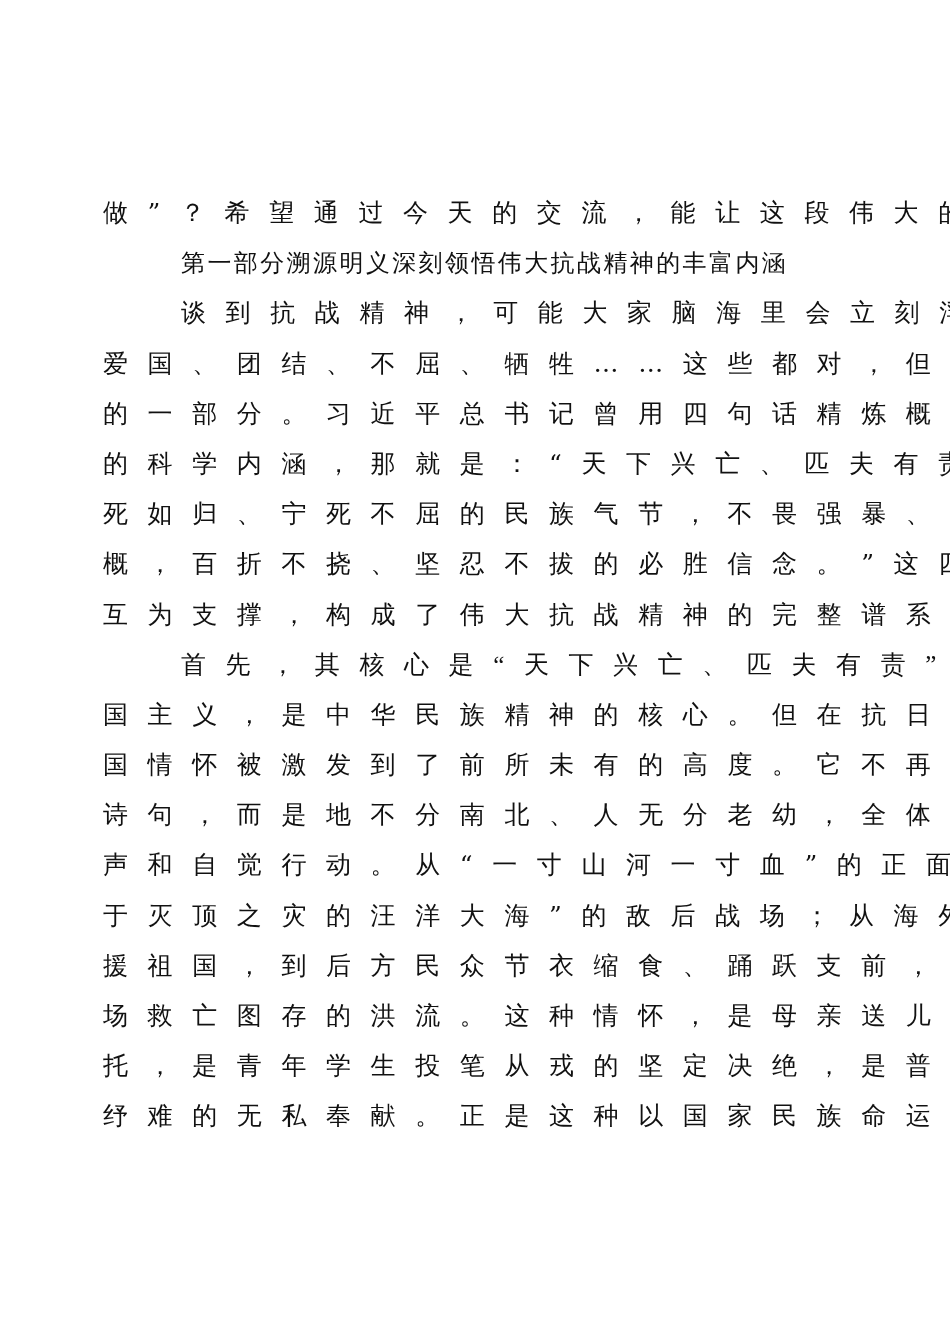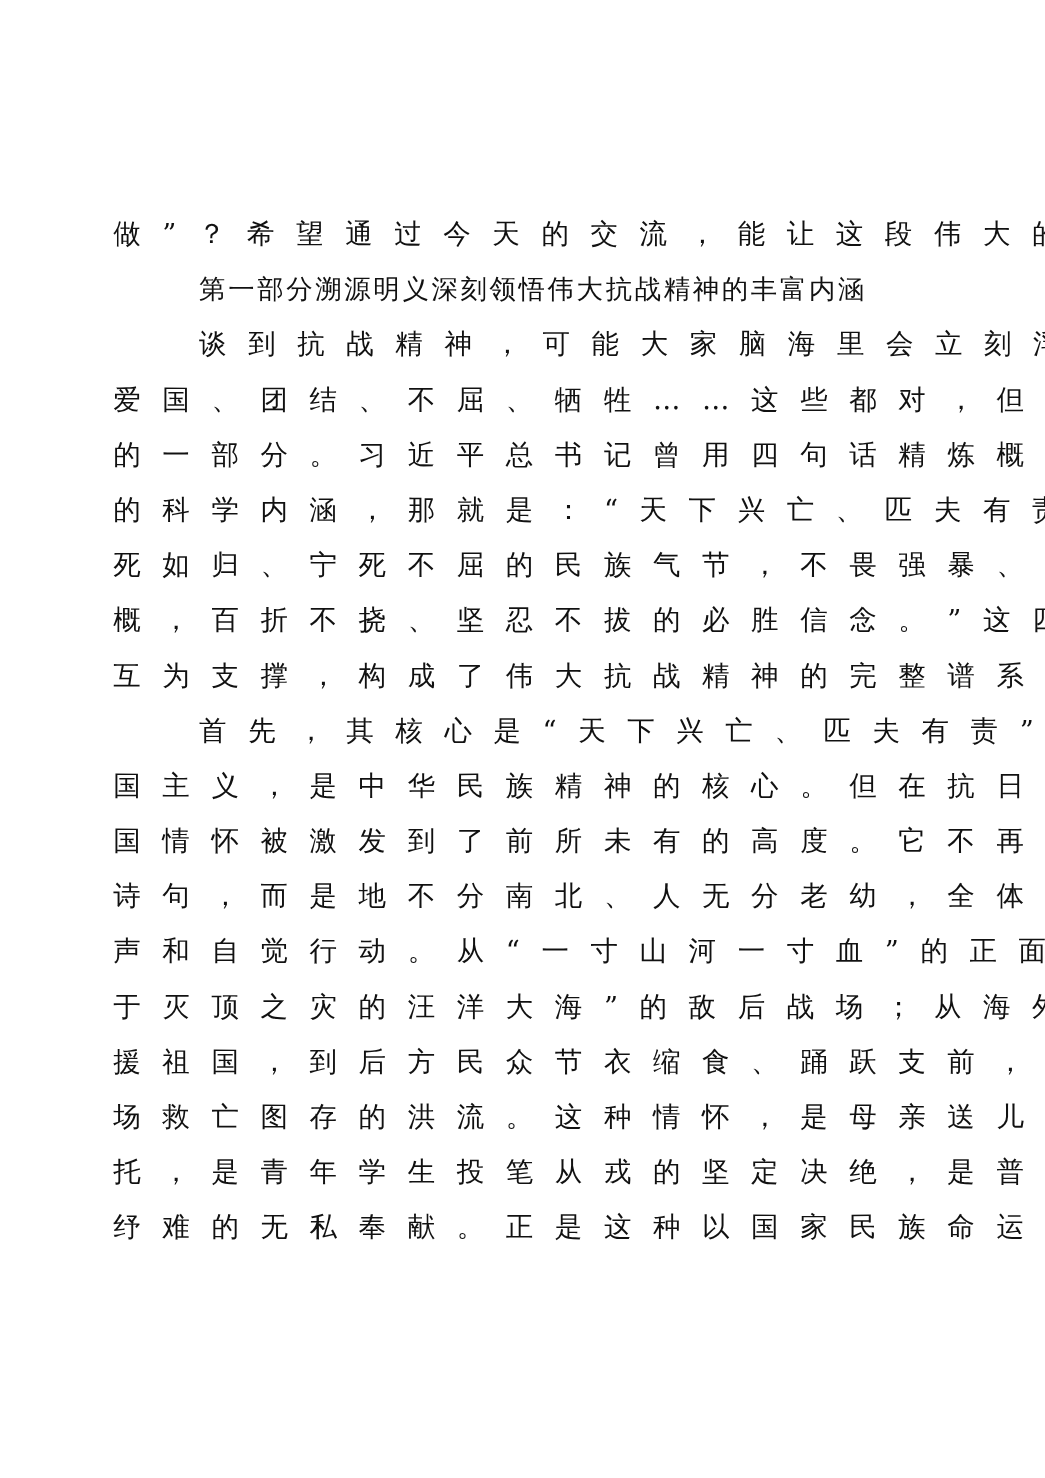--- a/index.html
+++ b/index.html
@@ -1,20 +1,20 @@
 <!DOCTYPE html>
 <html><head>
 <meta charset="utf-8">
 <style>
   html, body { margin:0; padding:0; background:#ffffff; }
   body { width:950px; height:1344px; position:relative; overflow:hidden;
          font-family: "DejaVu Serif", "Liberation Serif", serif; color:#111; }
   .page { position:absolute; left:103px; top:196px; width:740px; }
   .line { height:50.2px; line-height:34px; font-size:25px; letter-spacing:19.6px; white-space:nowrap; }
-  .indent { padding-left:78px; }
+  .indent { padding-left:78px;font-family:Liberation Serif, serif; }
   .heading { letter-spacing:2.4px; font-size:24px; }
 </style>
 </head>
 <body>
 
 <div class="page">
   <div class="line">做”？希望通过今天的交流，能让这段伟大的历史，真正成为</div>
   <div class="line indent heading">第一部分溯源明义深刻领悟伟大抗战精神的丰富内涵</div>
   <div class="line indent">谈到抗战精神，可能大家脑海里会立刻浮现出很多词汇：</div>
   <div class="line">爱国、团结、不屈、牺牲……这些都对，但都只是精神光谱中</div>

